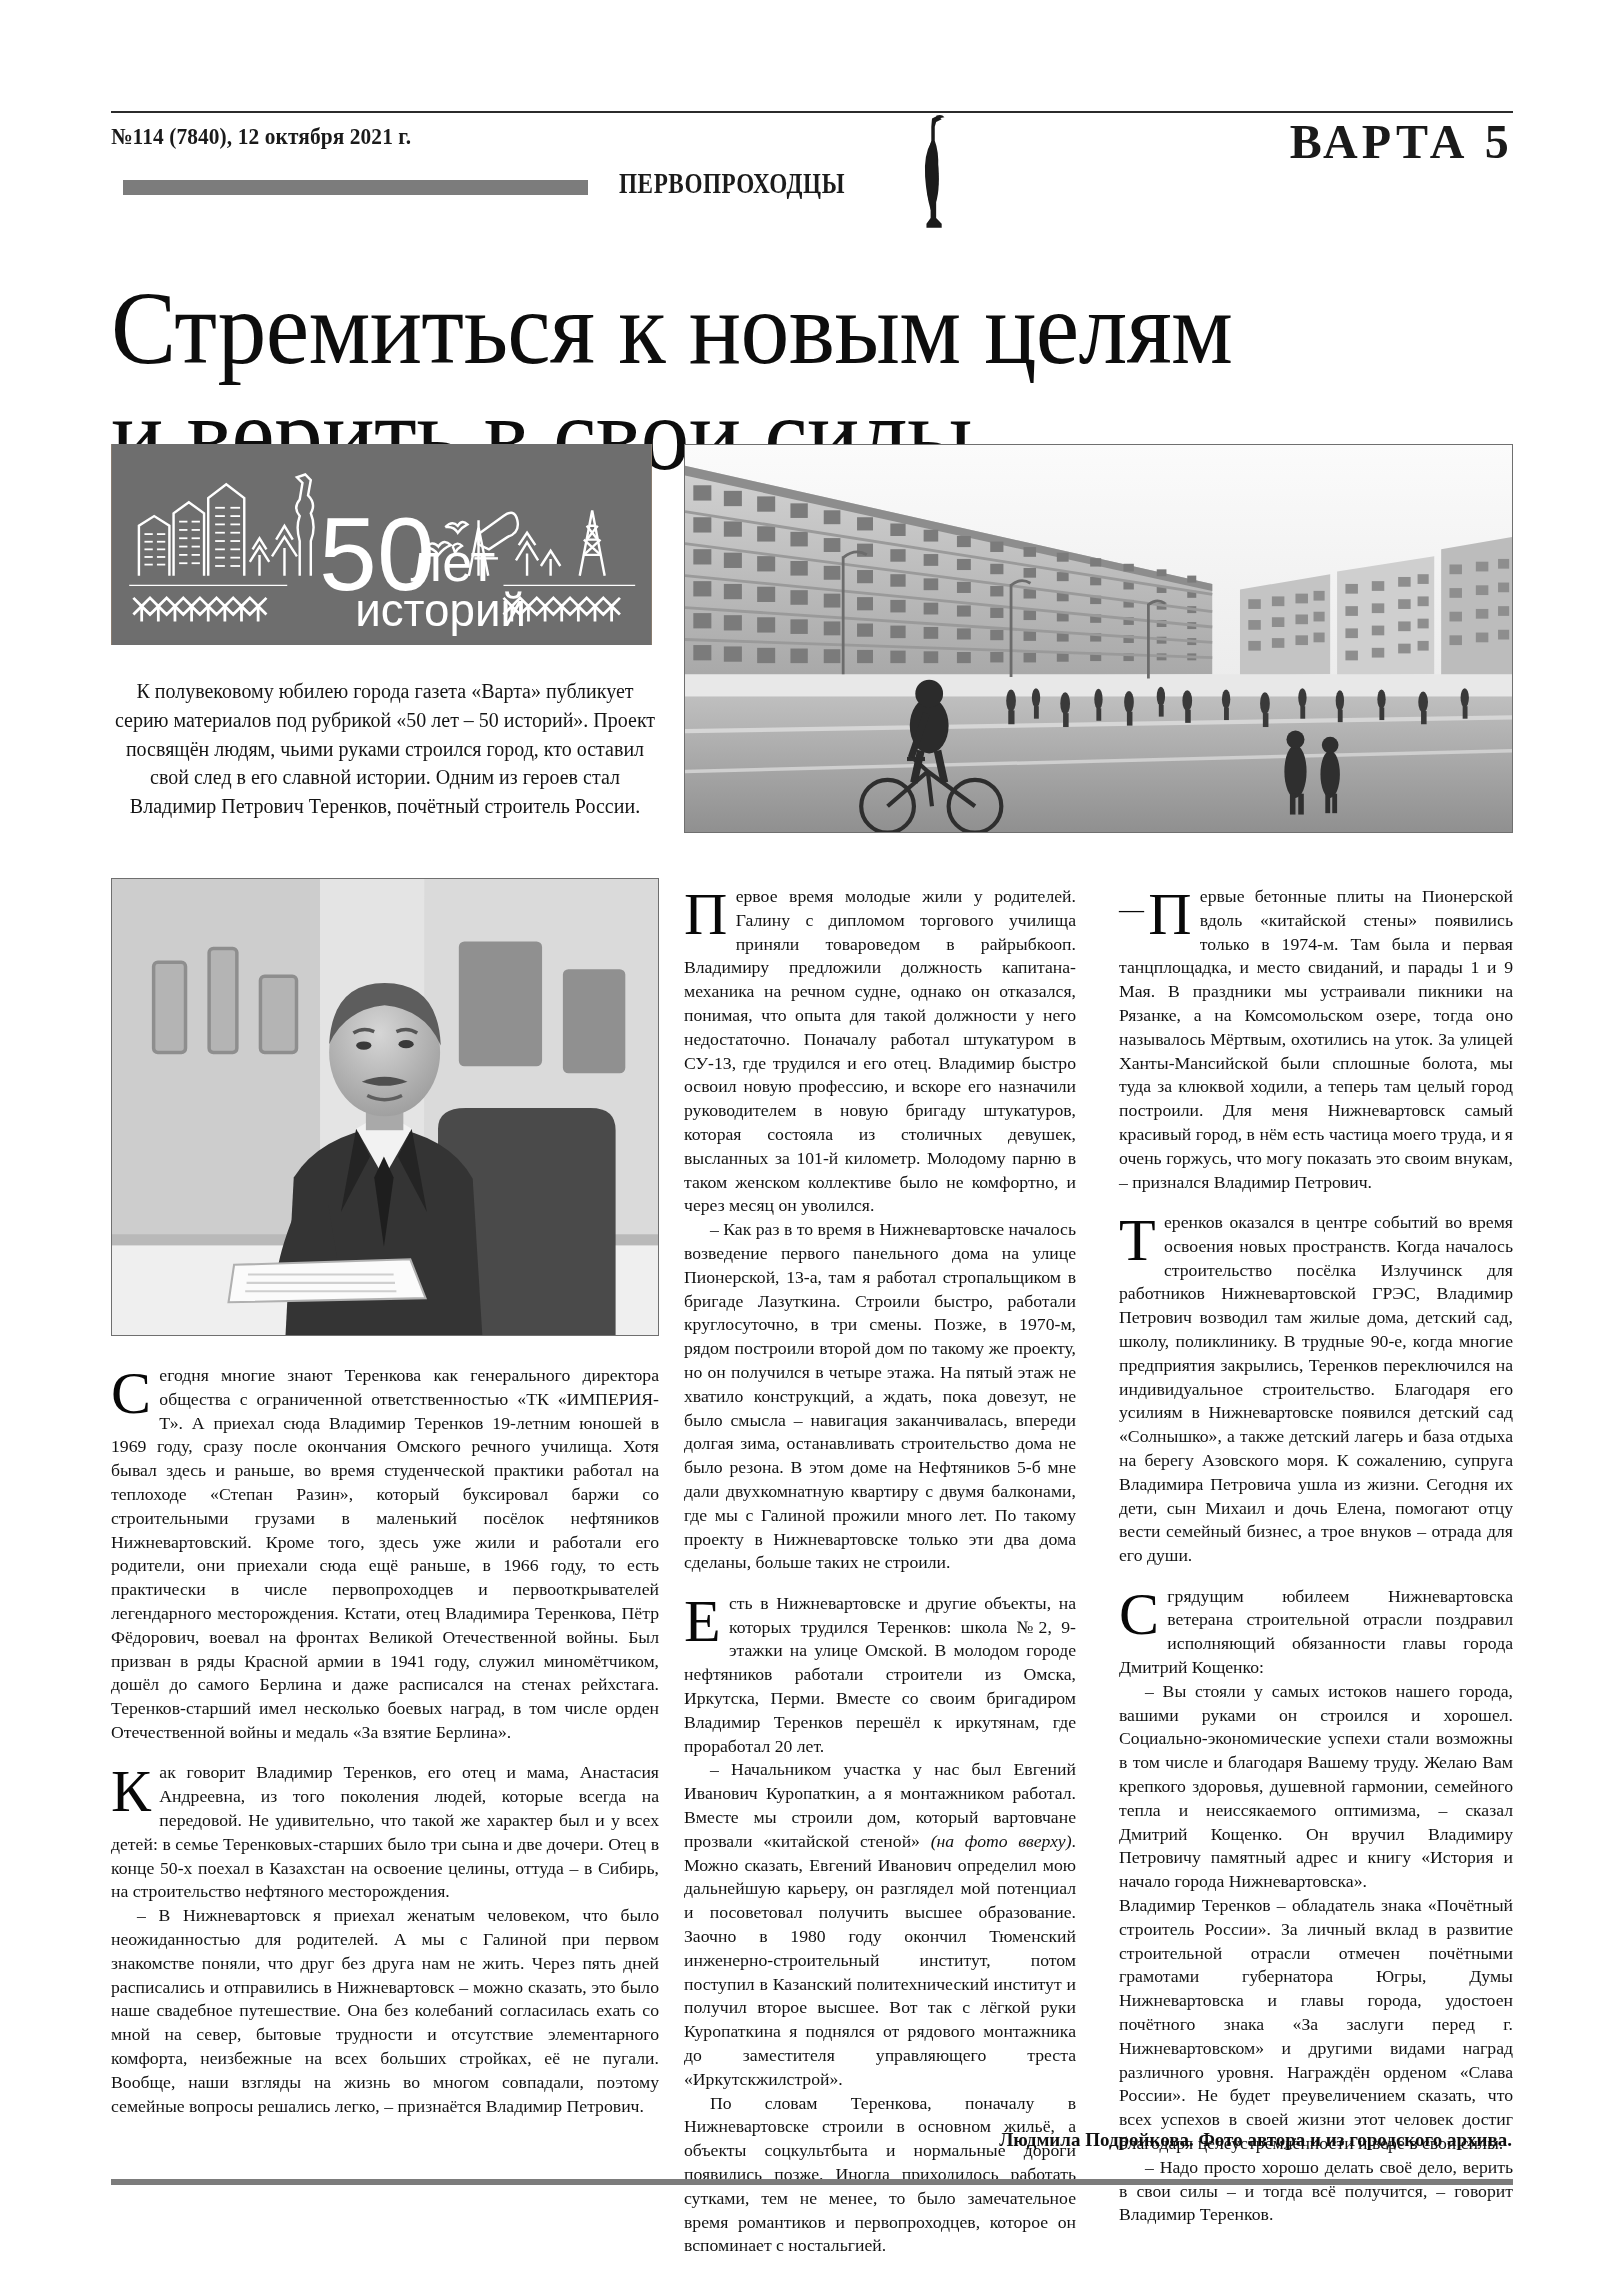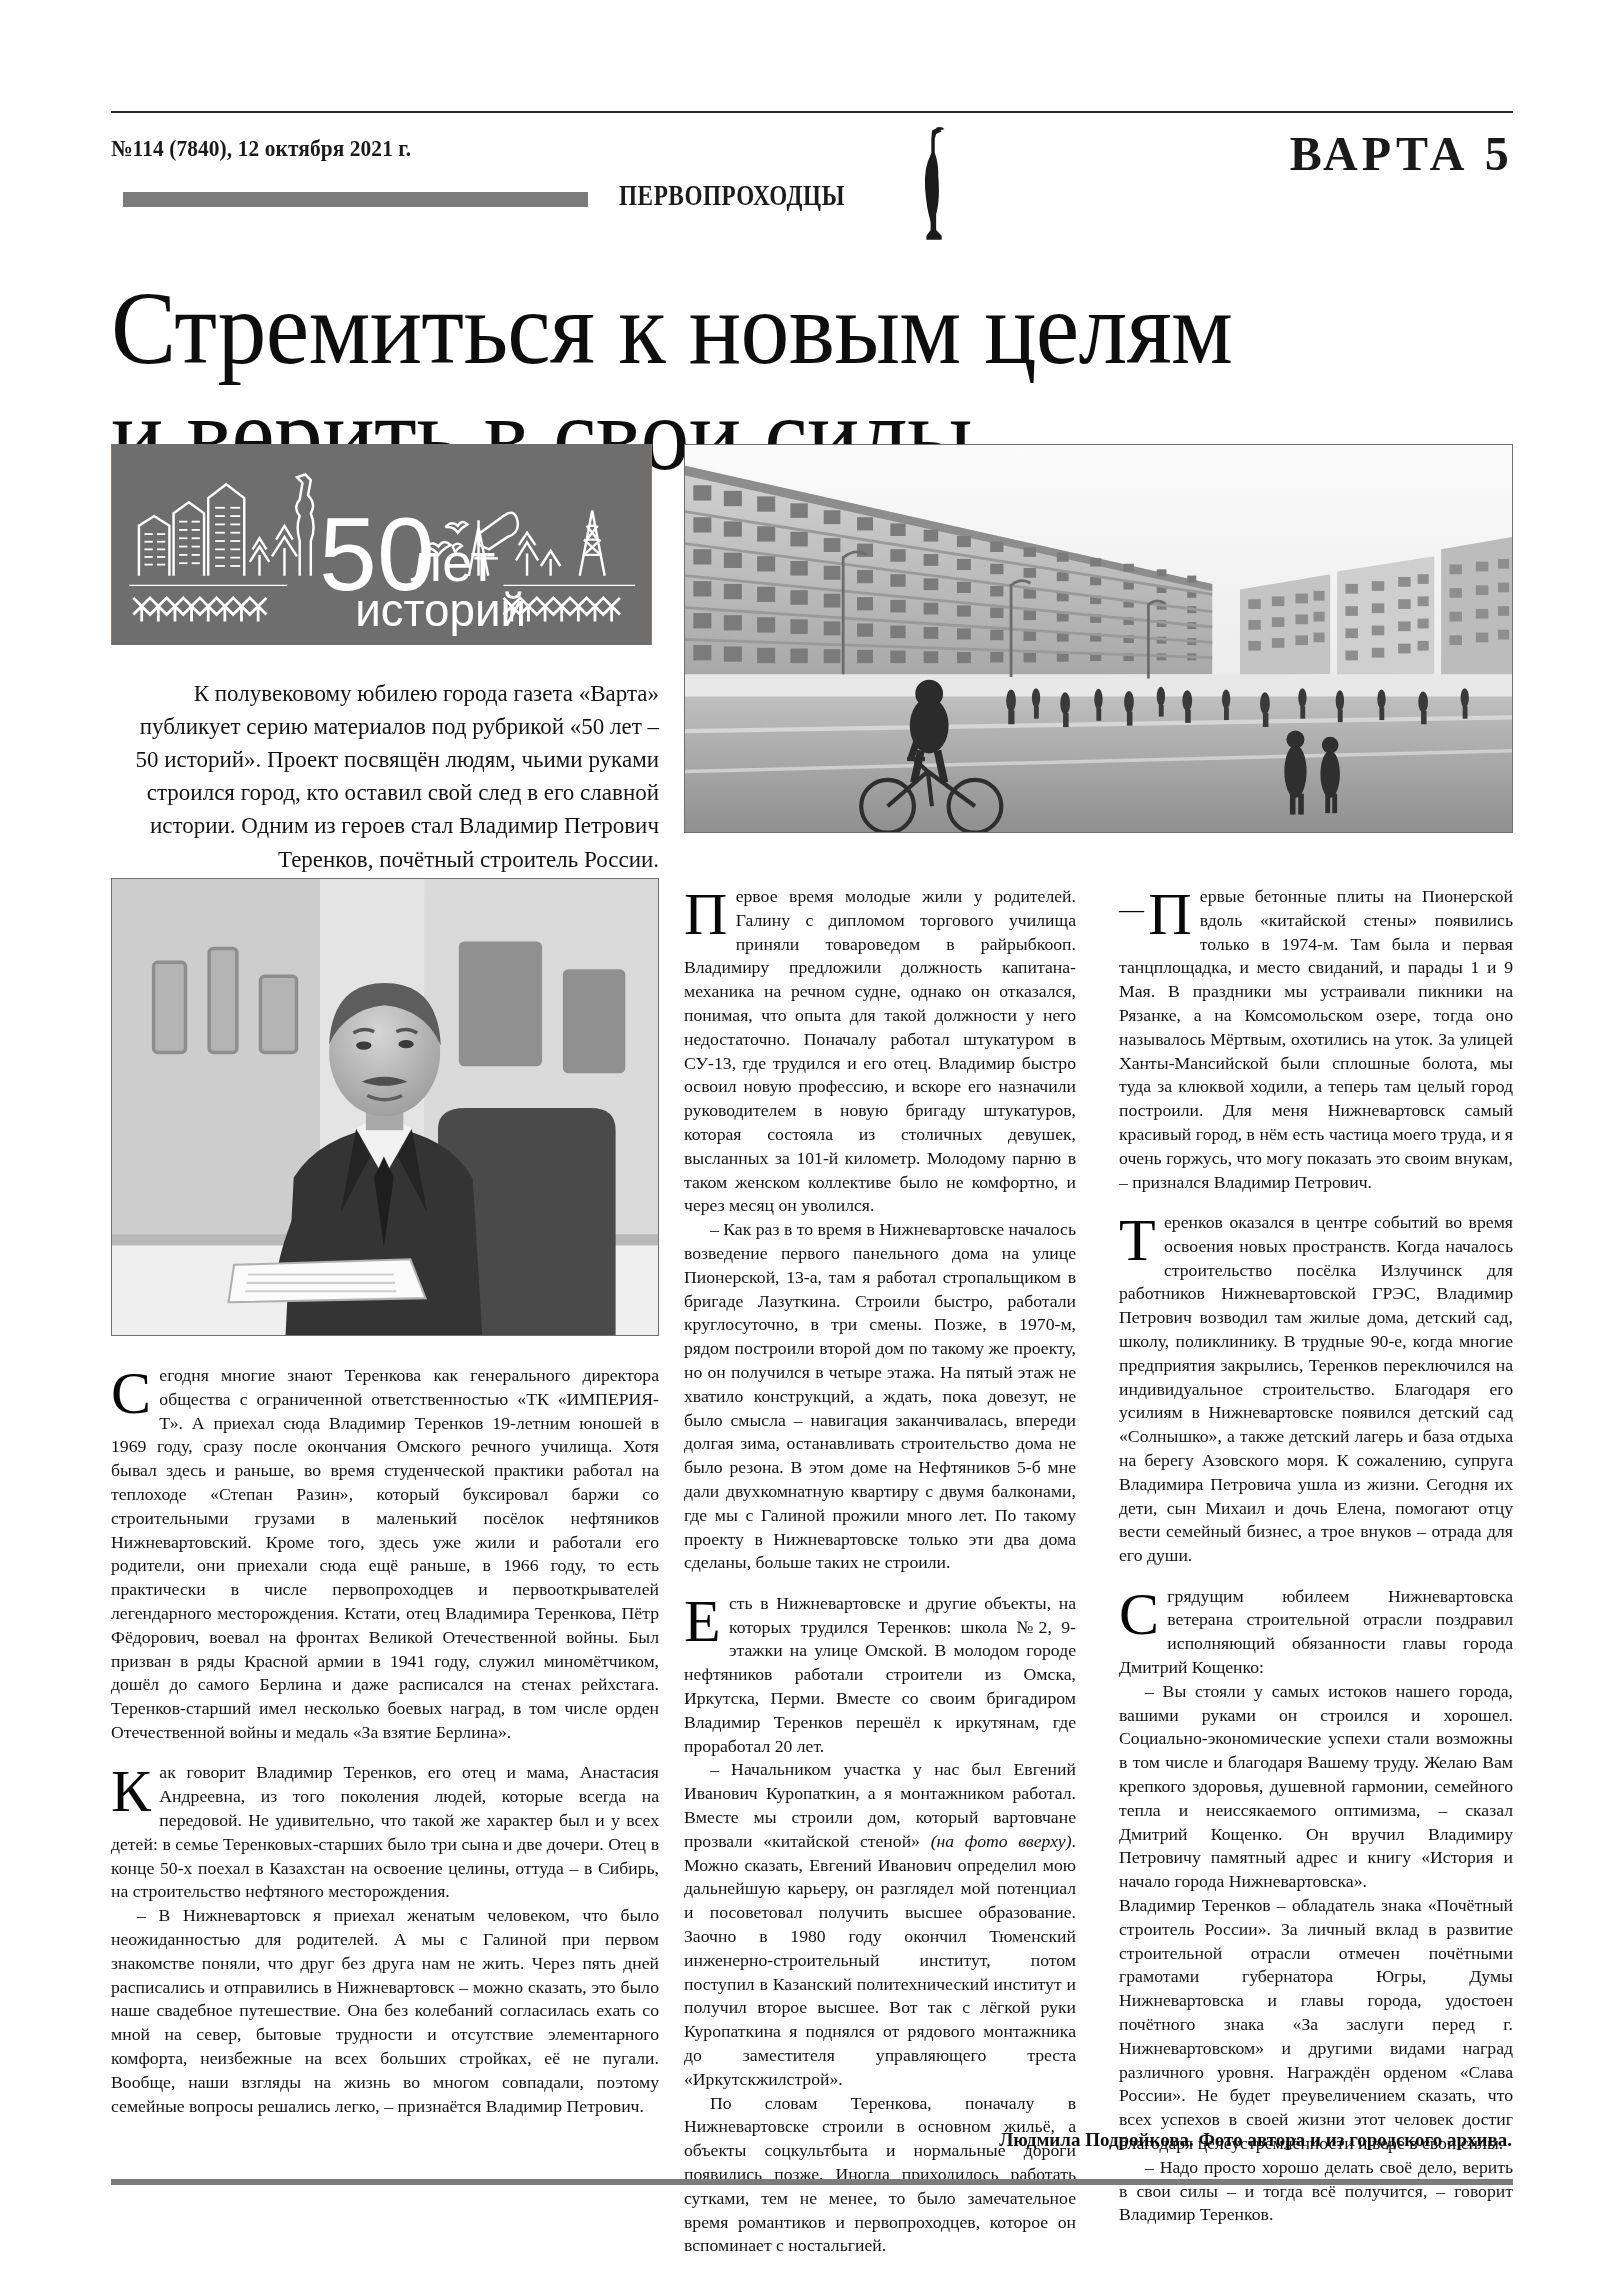--- a/index.html
+++ b/index.html
@@ -25,21 +25,21 @@
   .masthead {
     position: absolute;
     left: 111px; top: 111px; width: 1402px;
   }
   .masthead-rule {
     height: 2.1px; background: #2b2b2b; width: 100%;
   }
   .masthead-row {
     position: relative;
     height: 83px;
-    margin-top: 13px;
+    margin-top: 1px;
   }
   .issue-line {
     position: absolute; left: 0; top: 9.7px;
     font-family: "Liberation Serif", serif;
     font-weight: bold;
     font-size: 23px;
     letter-spacing: 0.1px;
     color: #1a1a1a;
     white-space: nowrap;
     transform: scaleX(0.93);
@@ -104,24 +104,24 @@
     width: 541px; height: 201px;
     background: #fdba74;
     overflow: hidden;
   }
 
   
   .lead {
     position: absolute;
     left: 111px; top: 677px;
     width: 548px;
-    font-size: 23px;
+    font-size: 20px;
     line-height: 1.44;
     color: #141414;
-    text-align: right;
+    text-align: center;
   }
 
   
   .photo-top {
     position: absolute;
     left: 684px; top: 444px;
     width: 829px; height: 389px;
     border: 1.4px solid #6f6f6f;
     overflow: hidden;
     background: #d9d9d9;

